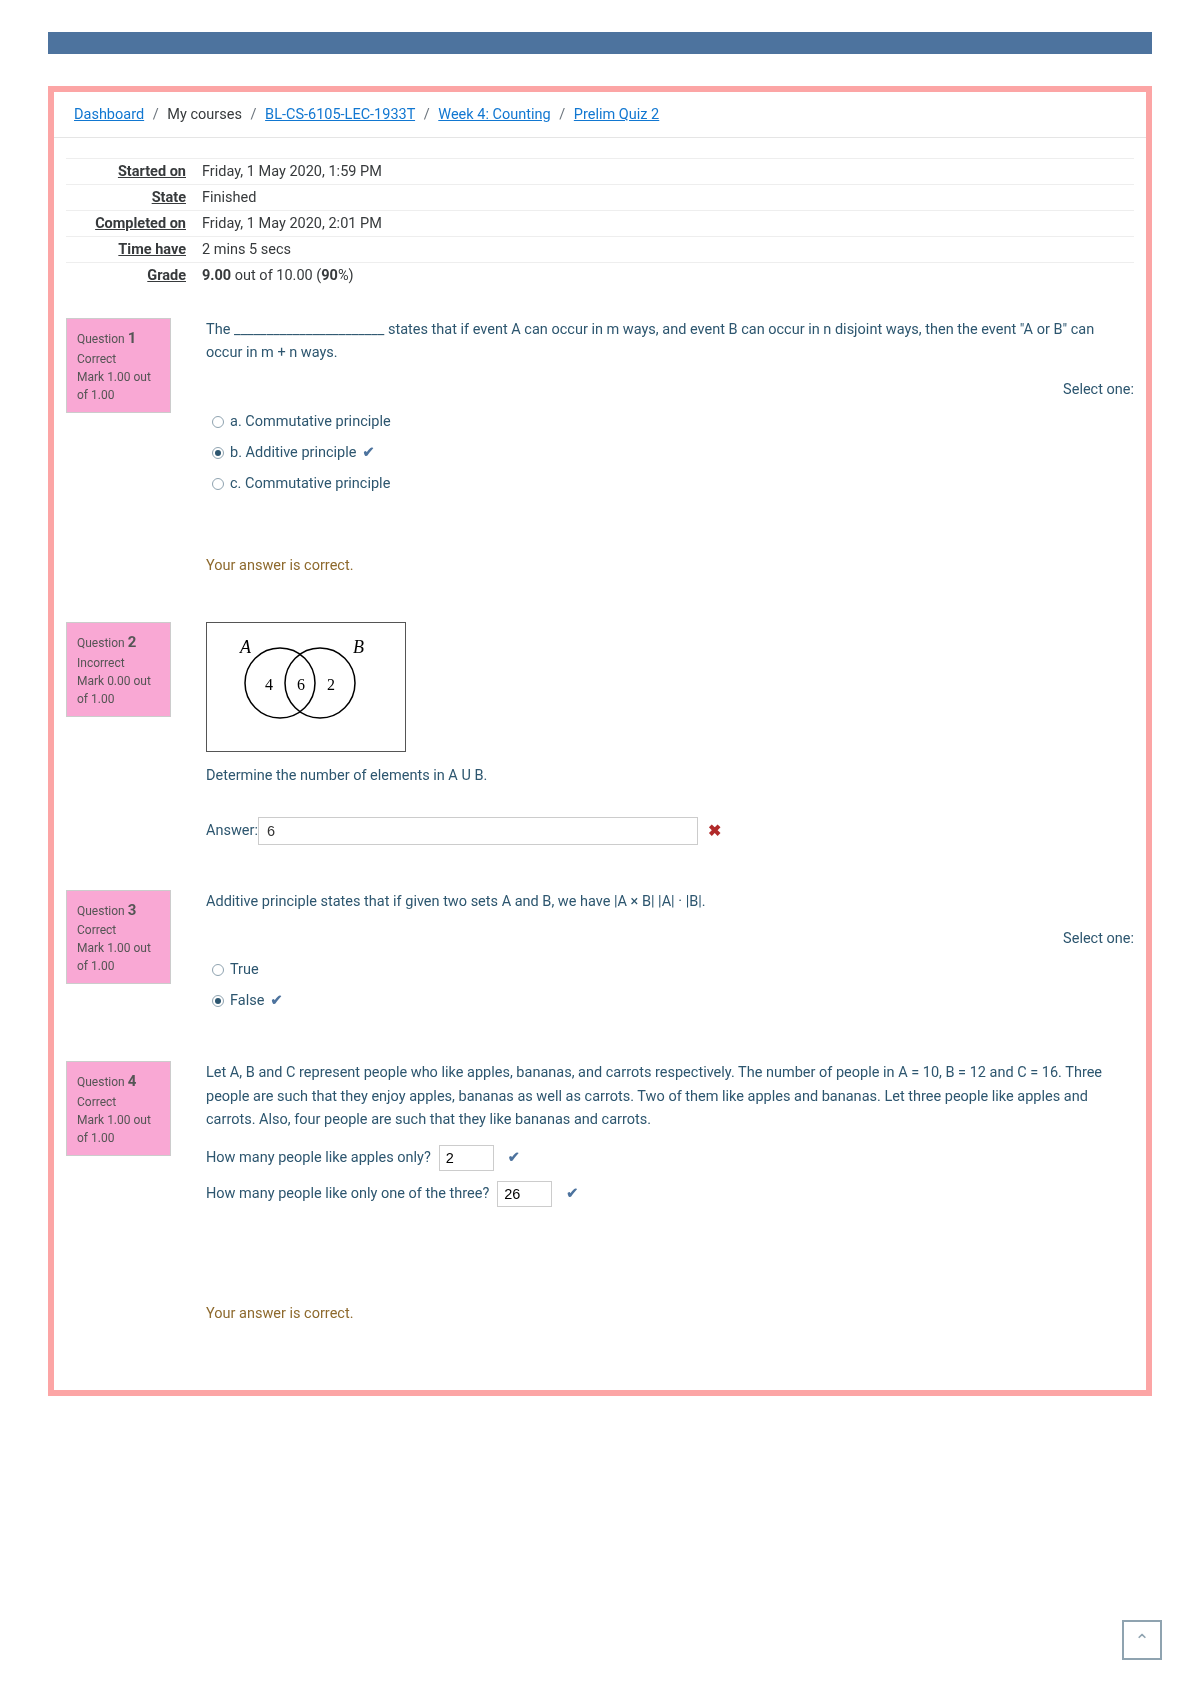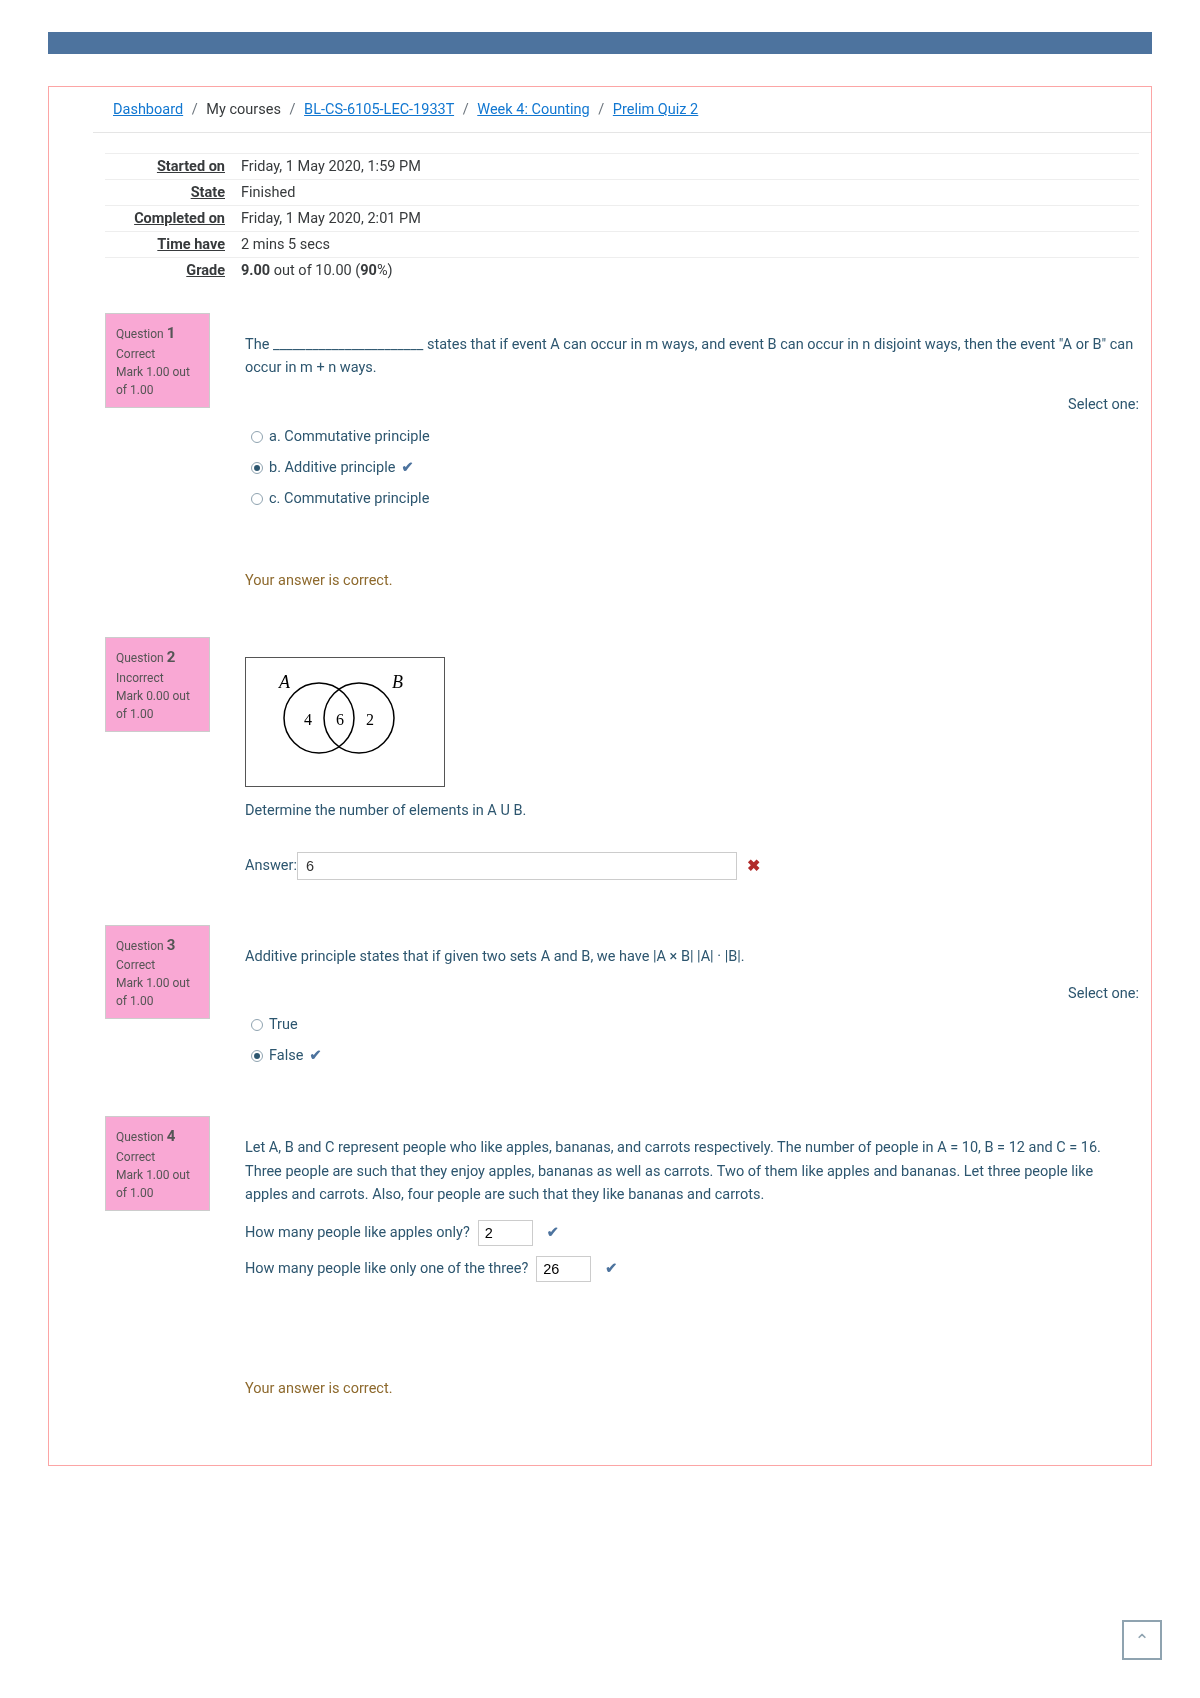--- a/index.html
+++ b/index.html
@@ -11,22 +11,21 @@
     color: #373a3c;
     background: #fff;
   }
   .top-bar {
     height: 22px;
     background: #4d739e;
     margin: 32px 48px 0 48px;
   }
   .page-card {
     margin: 32px 48px 0 48px;
-    border: 1px solid #fca5a5;
-    padding-left: 44px;
+    border: 6px solid #fca5a5;
   }
   .breadcrumb-wrap {
     padding: 14px 20px;
     border-bottom: 1px solid #e5e5e5;
   }
   .breadcrumb-wrap a {
     color: #1177d1;
     text-decoration: underline;
   }
   .breadcrumb-wrap .sep {
@@ -72,21 +71,20 @@
     color: #555;
     line-height: 1.5;
     align-self: flex-start;
   }
   .info-box .qno { font-size: 12px; color:#555; }
   .info-box .qno b { font-size: 15px; font-weight:700; }
   .formulation {
     flex: 1;
     color: #2d566f;
     line-height: 1.6;
-    margin-top: 20px;
   }
   .prompt { margin-bottom: 14px; }
   .select-one { margin: 12px 0 4px 0; text-align: right; }
   .answer-list { list-style: none; padding: 0; margin: 0; }
   .answer-list li { padding: 4px 0 4px 6px; }
   .radio-dot, .radio-empty {
     display: inline-block;
     width: 12px; height: 12px;
     border: 1px solid #8fa3b0;
     border-radius: 50%;

